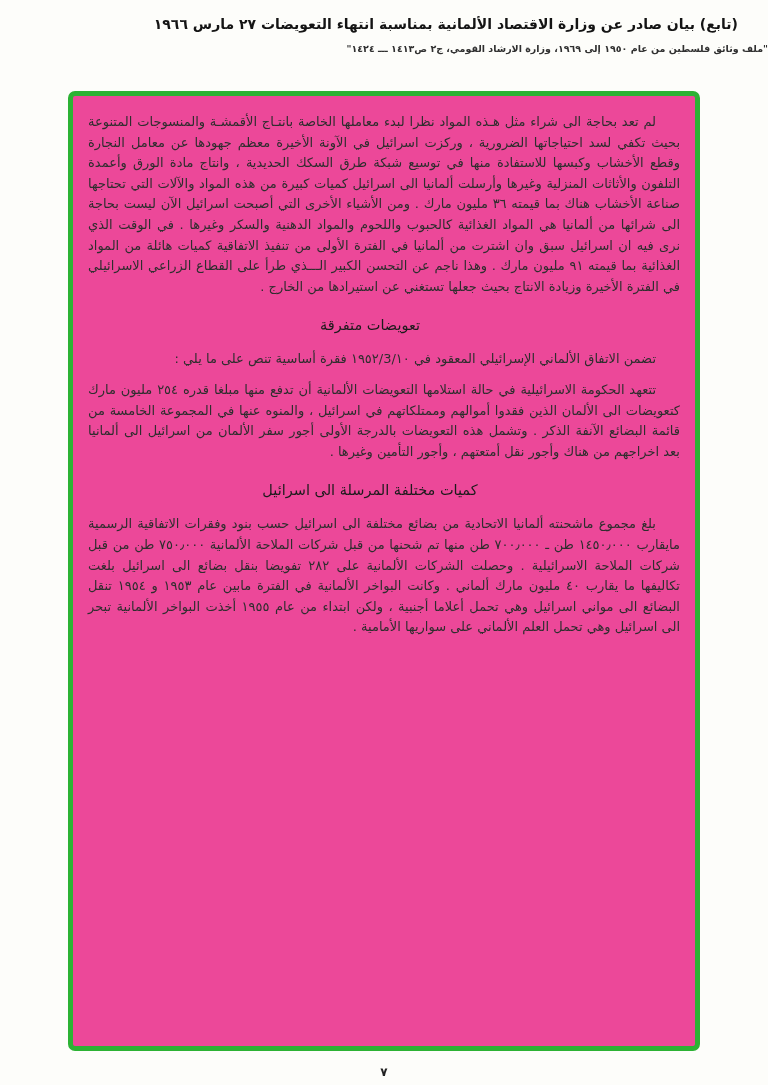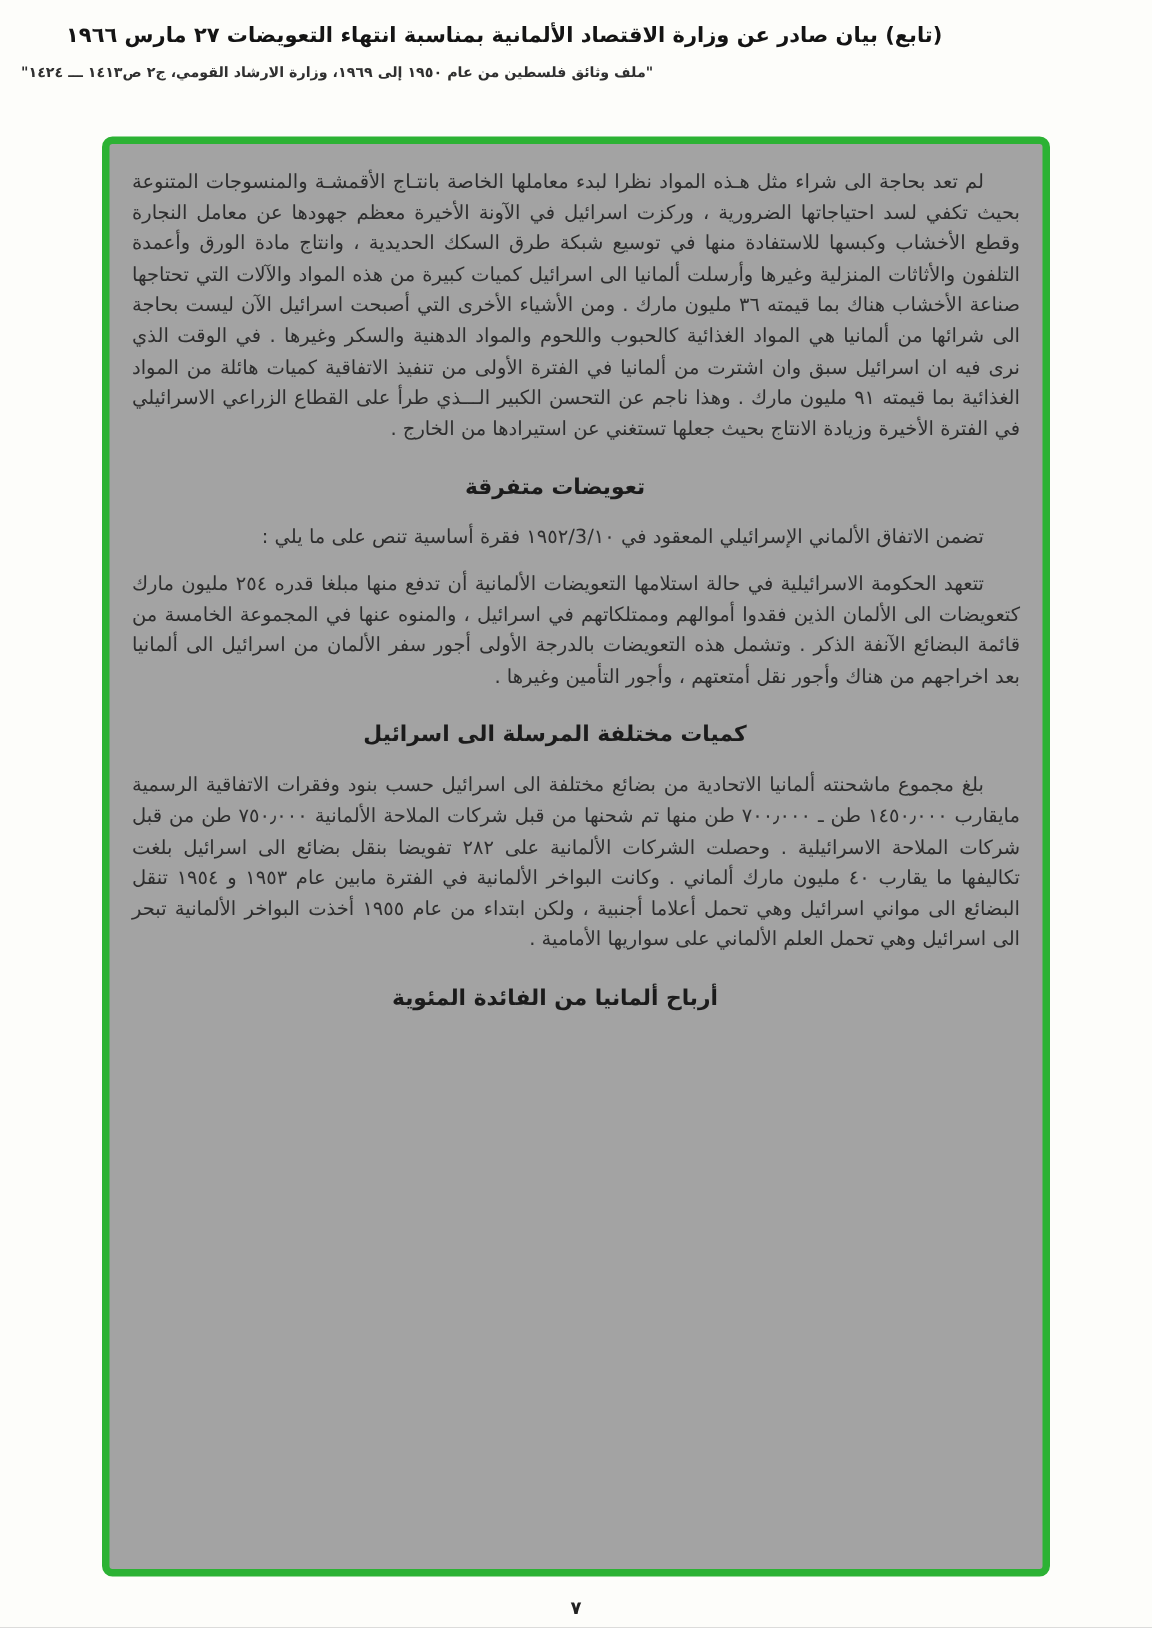--- a/index.html
+++ b/index.html
@@ -12,21 +12,21 @@
   .page {
     position: relative;
     width: 768px; height: 1085px;
     background: #fdfdfa;
     direction: rtl;
     color: #2b2b2b;
   }
   .doc-header {
     position: absolute;
     top: 16px; left: 14px; right: 0;
-    text-align: left;
+    text-align: right;
   }
   .header-title {
     font-size: 14px;
     font-weight: 700;
     color: #141414;
     padding: 0 30px;
   }
   .header-source {
     margin-top: 11px;
     font-size: 9.5px;
@@ -35,33 +35,33 @@
   }
   .green-box {
     position: absolute;
     top: 91px; right: 68px;
     width: 632px; height: 960px;
     border: 5px solid #2cb234;
     border-radius: 7px;
     padding: 16px 15px 8px 15px;
     box-sizing: border-box;
     overflow: hidden;
-    background: #a3a3a3;
+    background: #ec4899;
   }
   .body-para {
     font-size: 13px;
     line-height: 20.6px;
     text-align: justify;
     text-indent: 24px;
     color: #2e2e2e;
     margin: 0 0 10px 0;
   }
   .section-heading {
     font-size: 14.5px;
-    font-weight: 700;
+    font-weight: 400;
     text-align: center;
     color: #1b1b1b;
     margin: 20px 0 16px 0;
     transform: translateX(-14px); 
   }
   .page-number {
     position: absolute;
     bottom: 6px; left: 0; right: 0;
     text-align: center;
     font-size: 12px;
@@ -83,19 +83,18 @@
 
     <p class="body-para">لم تعد بحاجة الى شراء مثل هـذه المواد نظرا لبدء معاملها الخاصة بانتـاج الأقمشـة والمنسوجات المتنوعة بحيث تكفي لسد احتياجاتها الضرورية ، وركزت اسرائيل في الآونة الأخيرة معظم جهودها عن معامل النجارة وقطع الأخشاب وكبسها للاستفادة منها في توسيع شبكة طرق السكك الحديدية ، وانتاج مادة الورق وأعمدة التلفون والأثاثات المنزلية وغيرها وأرسلت ألمانيا الى اسرائيل كميات كبيرة من هذه المواد والآلات التي تحتاجها صناعة الأخشاب هناك بما قيمته ٣٦ مليون مارك . ومن الأشياء الأخرى التي أصبحت اسرائيل الآن ليست بحاجة الى شرائها من ألمانيا هي المواد الغذائية كالحبوب واللحوم والمواد الدهنية والسكر وغيرها . في الوقت الذي نرى فيه ان اسرائيل سبق وان اشترت من ألمانيا في الفترة الأولى من تنفيذ الاتفاقية كميات هائلة من المواد الغذائية بما قيمته ٩١ مليون مارك . وهذا ناجم عن التحسن الكبير الـــذي طرأ على القطاع الزراعي الاسرائيلي في الفترة الأخيرة وزيادة الانتاج بحيث جعلها تستغني عن استيرادها من الخارج .</p>
 
     <h2 class="section-heading">تعويضات متفرقة</h2>
     <p class="body-para">تضمن الاتفاق الألماني الإسرائيلي المعقود في ١٩٥٢/3/١٠ فقرة أساسية تنص على ما يلي :</p>
     <p class="body-para">تتعهد الحكومة الاسرائيلية في حالة استلامها التعويضات الألمانية أن تدفع منها مبلغا قدره ٢٥٤ مليون مارك كتعويضات الى الألمان الذين فقدوا أموالهم وممتلكاتهم في اسرائيل ، والمنوه عنها في المجموعة الخامسة من قائمة البضائع الآنفة الذكر . وتشمل هذه التعويضات بالدرجة الأولى أجور سفر الألمان من اسرائيل الى ألمانيا بعد اخراجهم من هناك وأجور نقل أمتعتهم ، وأجور التأمين وغيرها .</p>
 
     <h2 class="section-heading">كميات مختلفة المرسلة الى اسرائيل</h2>
     <p class="body-para">بلغ مجموع ماشحنته ألمانيا الاتحادية من بضائع مختلفة الى اسرائيل حسب بنود وفقرات الاتفاقية الرسمية مايقارب ١٤٥٠٫٠٠٠ طن ـ ٧٠٠٫٠٠٠ طن منها تم شحنها من قبل شركات الملاحة الألمانية ٧٥٠٫٠٠٠ طن من قبل شركات الملاحة الاسرائيلية . وحصلت الشركات الألمانية على ٢٨٢ تفويضا بنقل بضائع الى اسرائيل بلغت تكاليفها ما يقارب ٤٠ مليون مارك ألماني . وكانت البواخر الألمانية في الفترة مابين عام ١٩٥٣ و ١٩٥٤ تنقل البضائع الى مواني اسرائيل وهي تحمل أعلاما أجنبية ، ولكن ابتداء من عام ١٩٥٥ أخذت البواخر الألمانية تبحر الى اسرائيل وهي تحمل العلم الألماني على سواريها الأمامية .</p>
 
-    <h2 class="section-heading">أرباح ألمانيا من الفائدة المئوية</h2>
 
   </div>
 
   <div class="page-number">٧</div>
 
 </div>
 
 </body></html>

